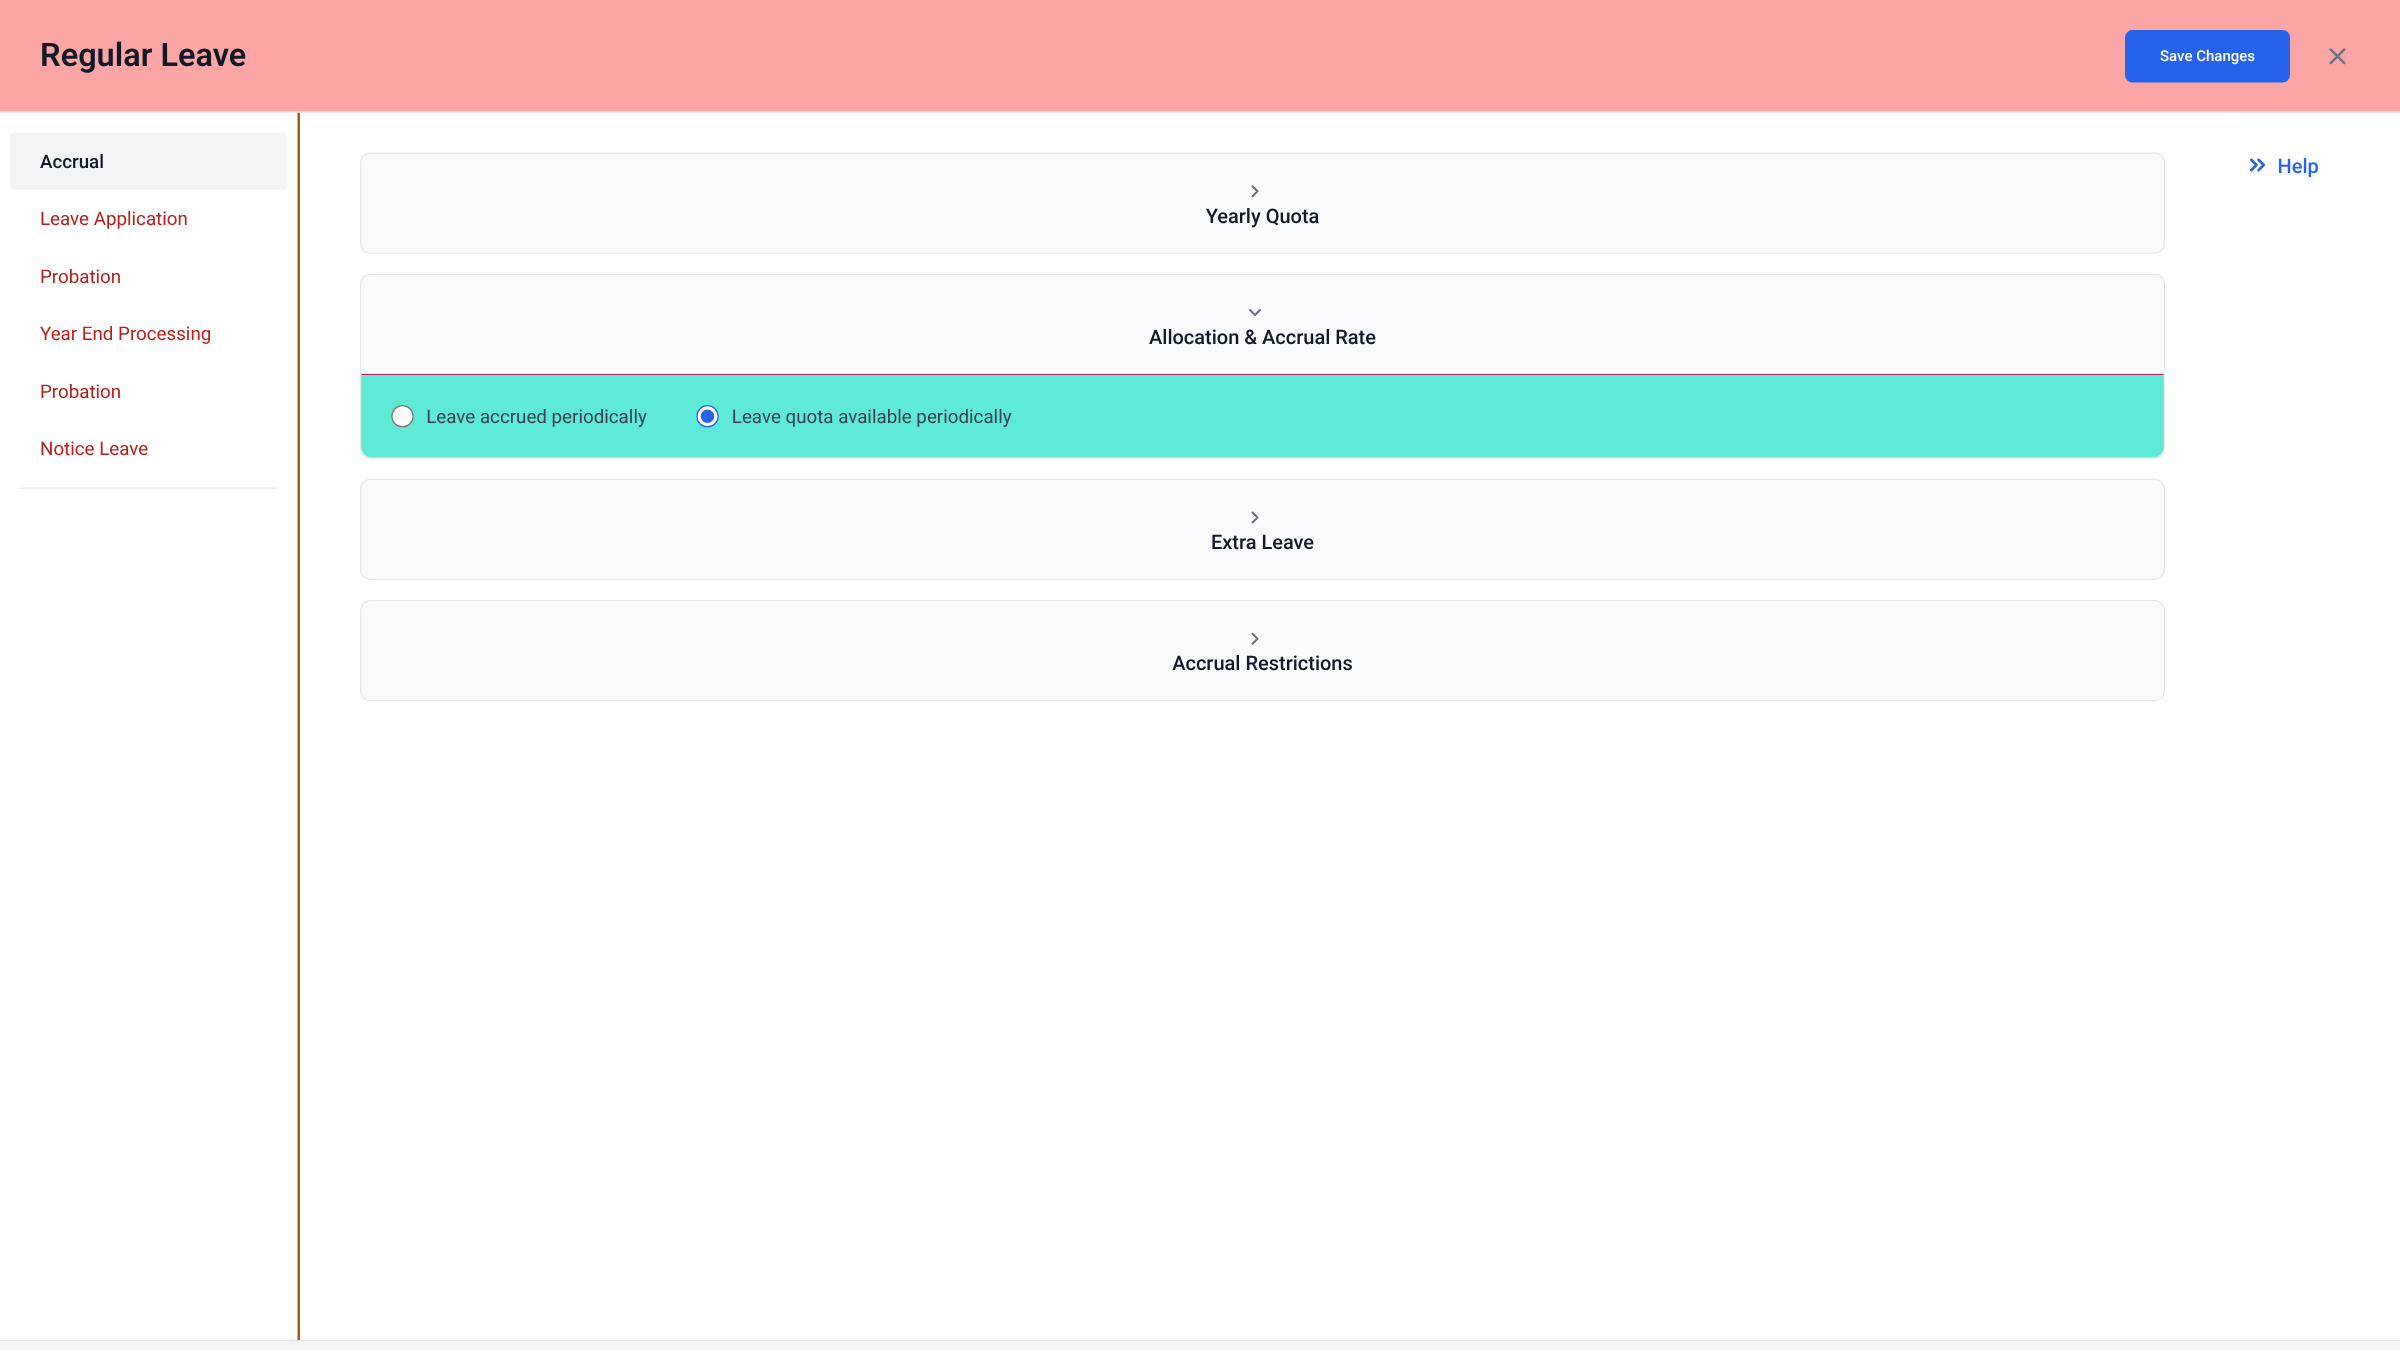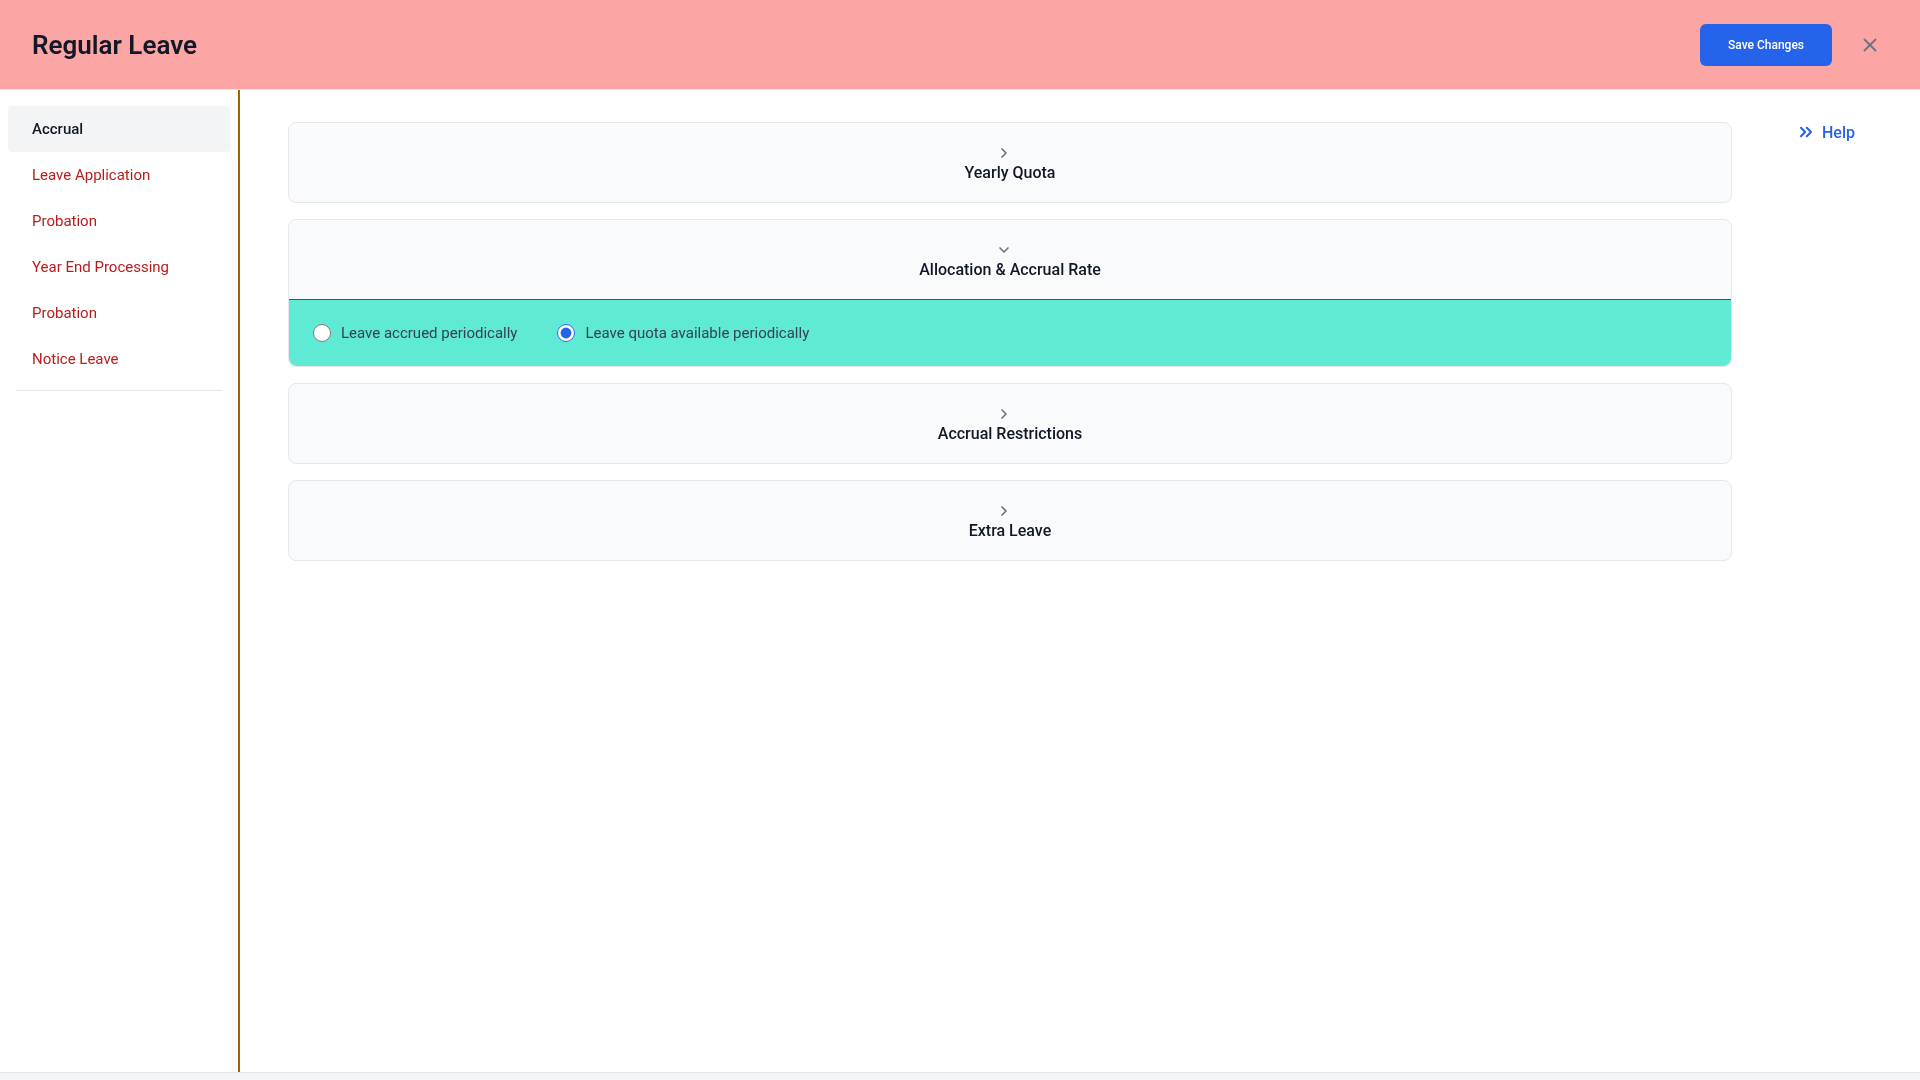--- a/index.html
+++ b/index.html
@@ -299,32 +299,32 @@
         </div>
       </div>
 
       <div class="accordion-section">
         <div class="accordion-header">
           <span class="chevron-icon">
             <svg viewBox="0 0 24 24" fill="none" stroke="currentColor" stroke-width="2.5" stroke-linecap="round" stroke-linejoin="round">
               <polyline points="9 18 15 12 9 6"></polyline>
             </svg>
           </span>
-          <span class="accordion-title">Accrual Restrictions</span>
+          <span class="accordion-title">Extra Leave</span>
         </div>
       </div>
 
       <div class="accordion-section">
         <div class="accordion-header">
           <span class="chevron-icon">
             <svg viewBox="0 0 24 24" fill="none" stroke="currentColor" stroke-width="2.5" stroke-linecap="round" stroke-linejoin="round">
               <polyline points="9 18 15 12 9 6"></polyline>
             </svg>
           </span>
-          <span class="accordion-title">Extra Leave</span>
+          <span class="accordion-title">Accrual Restrictions</span>
         </div>
       </div>
 
     </div>
 
     <div class="help-panel">
       <a class="help-link">
         <span class="help-icon">
           <svg width="20" height="20" viewBox="0 0 24 24" fill="none" stroke="#2563eb" stroke-width="2.5" stroke-linecap="round" stroke-linejoin="round">
             <polyline points="13 17 18 12 13 7"></polyline>

